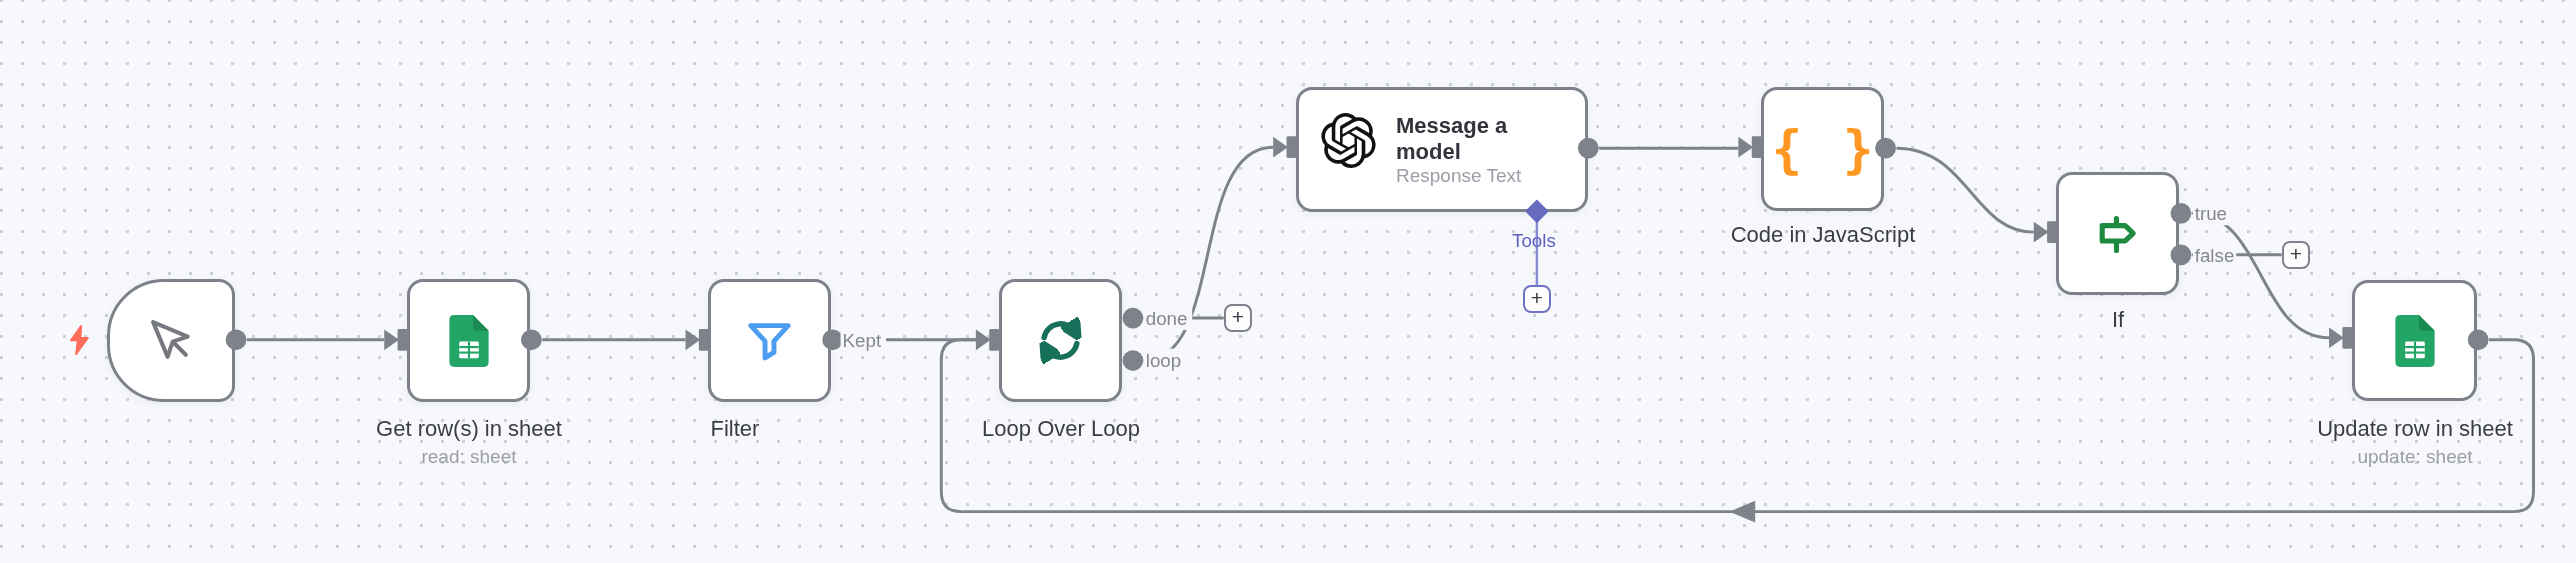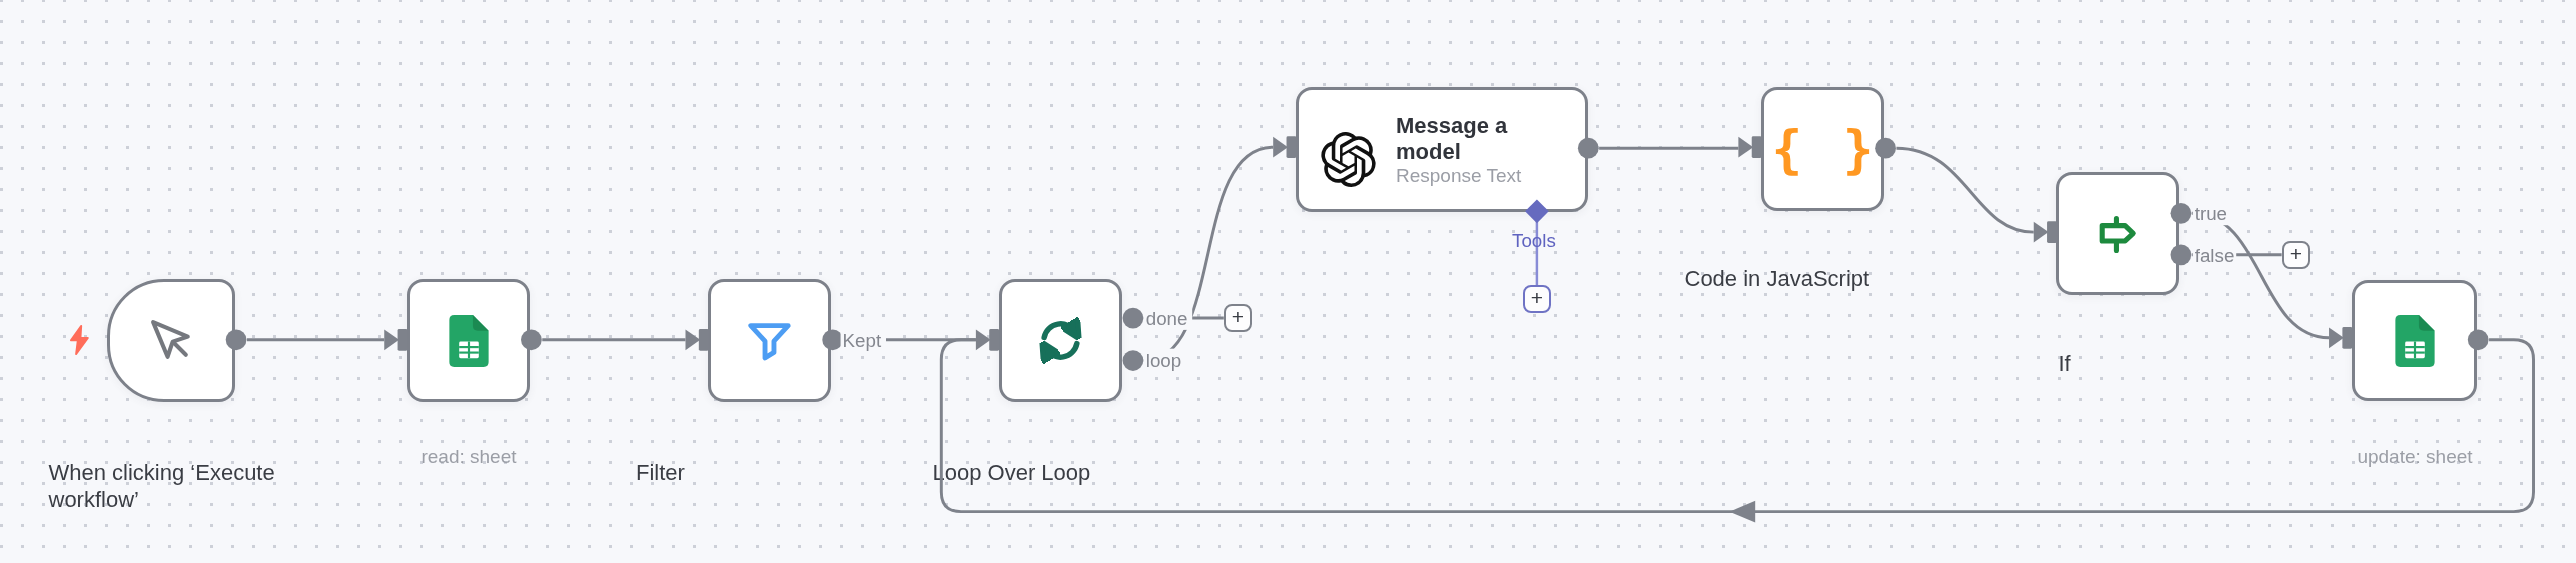--- a/index.html
+++ b/index.html
@@ -11,24 +11,23 @@
     font-family:"Liberation Sans", sans-serif;
   }
   .node{
     position:absolute; box-sizing:border-box; background:#ffffff;
     border:3px solid #7d818a; border-radius:16px;
     display:flex; align-items:center; justify-content:center;
     box-shadow:0 2px 8px rgba(68,74,87,.07); z-index:3;
   }
   .node.trigger{border-radius:57px 16px 16px 57px;}
   .node-label{
-    position:absolute; z-index:3; text-align:left; color:#3a3d44;
+    position:absolute; z-index:3; text-align:center; color:#3a3d44;
     font-size:22px; font-weight:500; line-height:27px; transform:translateX(-50%);
     white-space:pre-line;
-    margin-top:44px;
   }
   .node-sub{
     position:absolute; z-index:3; text-align:center; color:#9b9ea6;
     font-size:19px; font-weight:400; transform:translateX(-50%); white-space:nowrap;
   }
   .wrapped{white-space:normal;}
   svg.layer{position:absolute; left:0; top:0; z-index:4; pointer-events:none;}
   svg.layer .edge{pointer-events:visibleStroke;}
   .plus-btn{
     position:absolute; z-index:5; width:28px; height:28px; box-sizing:border-box;
@@ -36,53 +35,53 @@
     color:#3a3d44; font-size:21px; line-height:22px; text-align:center; font-weight:400;
     cursor:pointer; user-select:none;
   }
   .plus-btn.purple{border-color:#6f73c4;}
   .port-label{font-size:19px; fill:#84878f;}
   .tools-label{font-size:19px; fill:#5f63c0;}
   .braces{
     font-family:"DejaVu Sans Mono", monospace; font-size:51px; font-weight:600;
     color:#ff9822; letter-spacing:5px; padding-left:5px; line-height:1;
   }
-  .msg-inner{display:flex; align-items:flex-end; gap:20px; padding:0 20px 0 22px;}
+  .msg-inner{display:flex; align-items:flex-start; gap:20px; padding:0 20px 0 22px;}
   .msg-text{display:flex; flex-direction:column;}
   .msg-title{font-size:22px; font-weight:600; color:#31343b; line-height:26px; width:158px;}
   .msg-sub{font-size:19px; color:#9b9ea6; }
 </style>
 </head>
 <body>
 
 <div id="canvas">
 
   <svg style="position:absolute;left:65px;top:324px;z-index:3" width="30" height="32" viewBox="0 0 24 26">
     <polygon points="13,1.5 4.6,13.2 10.2,13.2 8.8,24.5 18.4,11.4 12.4,11.4" fill="#ff6d5a" stroke="#ff6d5a" stroke-width="1.5" stroke-linejoin="round"></polygon>
   </svg>
   <div class="node trigger" style="left:107px;top:279px;width:128px;height:123px;">
     <svg width="49" height="49" viewBox="0 0 24 24" fill="none" stroke="#75787e" stroke-width="2" stroke-linecap="round" stroke-linejoin="round">
       <path d="m3 3 7.07 16.97 2.51-7.39 7.39-2.51L3 3Z"></path>
         <path d="m13 13 6 6"></path>
     </svg>
   </div>
-  <div class="node-label wrapped" style="left:172px;top:415px;width:247px;">When clicking ‘Execute workflow’</div>
 
   <div class="node" style="left:407px;top:279px;width:123px;height:123px;">
     <svg width="40" height="52" viewBox="0 0 40 53">
       <path d="M5 0 H24 L40 16 V48 Q40 53 35 53 H5 Q0 53 0 48 V5 Q0 0 5 0 Z" fill="#23a566"></path>
       <path d="M24 0 V11 Q24 16 29 16 H40 Z" fill="#1b8a52"></path>
       <rect x="10" y="27" width="20" height="17" rx="1.5" fill="#ffffff"></rect>
       <g stroke="#23a566" stroke-width="2.2">
         <line x1="10" y1="32.7" x2="30" y2="32.7"></line>
         <line x1="10" y1="38.3" x2="30" y2="38.3"></line>
         <line x1="20" y1="27" x2="20" y2="44"></line>
       </g>
     </svg>
   </div>
+  <div class="node-label" style="left:469px;top:415px;width:316px;">Get row(s) in sheet</div>
   <div class="node-sub" style="left:469px;top:446px;">read: sheet</div>
 
   <div class="node" style="left:708px;top:279px;width:123px;height:123px;">
     <svg width="51" height="51" viewBox="0 0 24 24" fill="none" stroke="#4d9df3" stroke-width="2.3" stroke-linecap="round" stroke-linejoin="round">
       <path d="M3.2 5 H20.8 L14.1 12.3 V17.6 L9.9 20.2 V12.3 Z"></path>
     </svg>
   </div>
   <div class="node-label" style="left:735px;top:415px;width:198px;">Filter</div>
 
   <div class="node" style="left:999px;top:279px;width:123px;height:123px;">
@@ -128,20 +127,21 @@
       <path d="M5 0 H24 L40 16 V48 Q40 53 35 53 H5 Q0 53 0 48 V5 Q0 0 5 0 Z" fill="#23a566"></path>
       <path d="M24 0 V11 Q24 16 29 16 H40 Z" fill="#1b8a52"></path>
       <rect x="10" y="27" width="20" height="17" rx="1.5" fill="#ffffff"></rect>
       <g stroke="#23a566" stroke-width="2.2">
         <line x1="10" y1="32.7" x2="30" y2="32.7"></line>
         <line x1="10" y1="38.3" x2="30" y2="38.3"></line>
         <line x1="20" y1="27" x2="20" y2="44"></line>
       </g>
     </svg>
   </div>
+  <div class="node-label" style="left:2415px;top:415px;width:316px;">Update row in sheet</div>
   <div class="node-sub" style="left:2415px;top:446px;">update: sheet</div>
 
   <svg class="layer" width="2576" height="563" viewBox="0 0 2608 570">
     <g fill="none" stroke="#7e828b" stroke-width="3">
       <path class="edge" d="M 250 344 H 389"></path>
       <path class="edge" d="M 549 344 H 694"></path>
       <path class="edge" d="M 854 344 H 988"></path>
       <path class="edge" d="M 1158 322 H 1239"></path>
       <path class="edge" d="M 1158 365 C 1240 365 1205 149 1289 149"></path>
       <path class="edge" d="M 1619 150 H 1760"></path>

